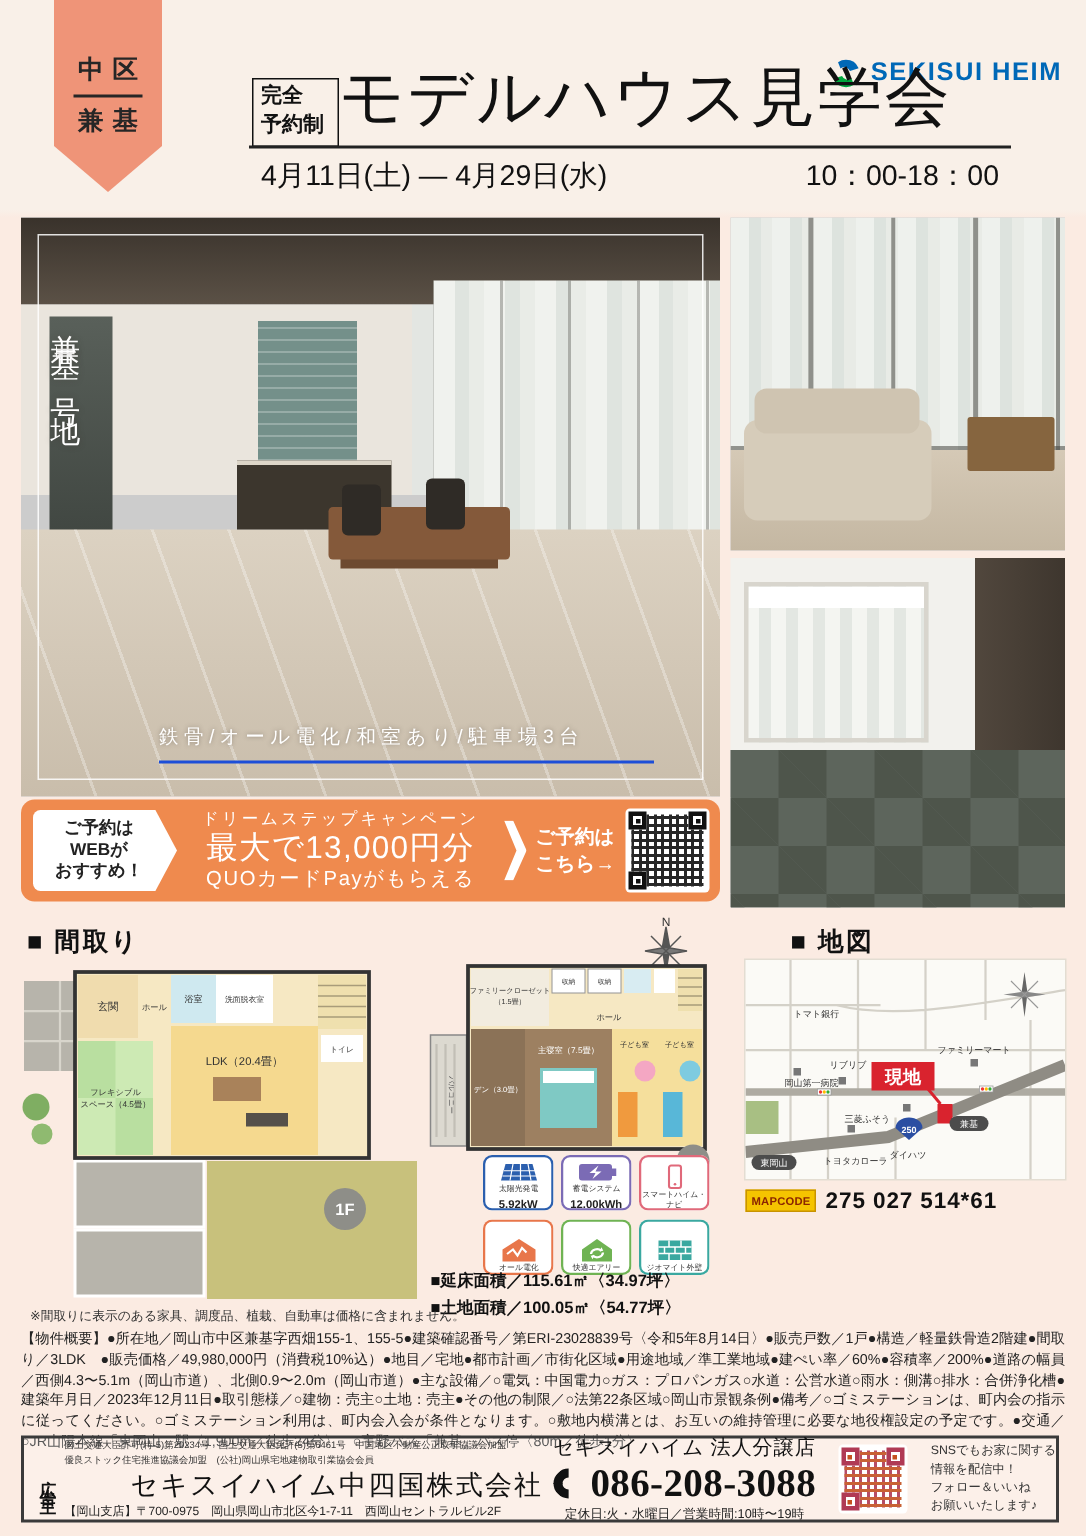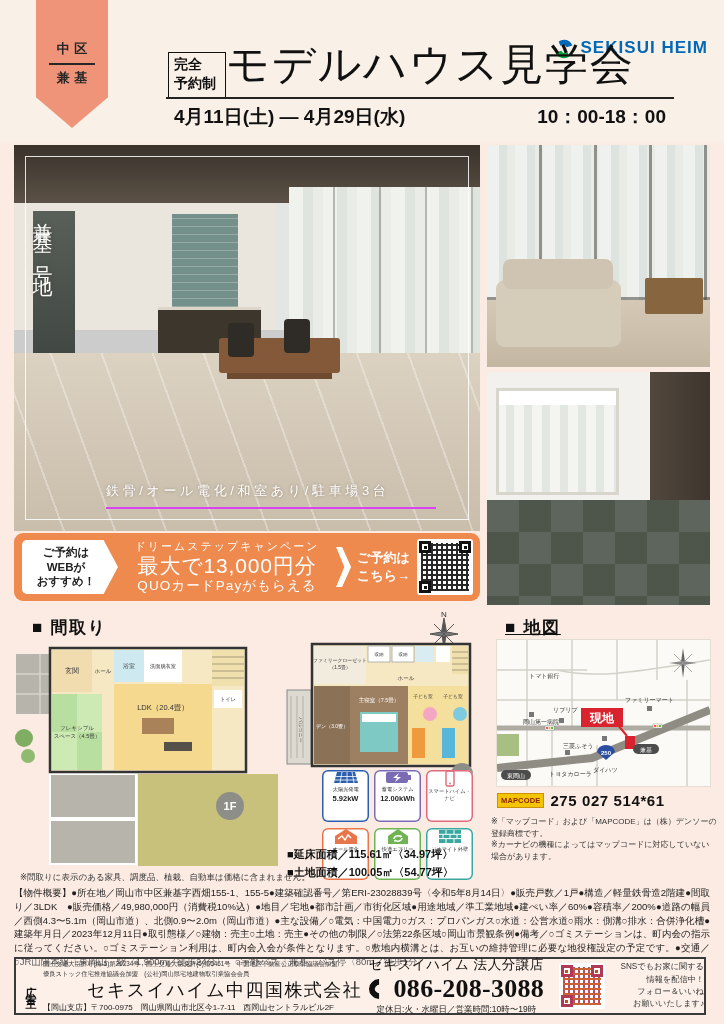--- a/index.html
+++ b/index.html
@@ -5,32 +5,32 @@
   html,body{margin:0;padding:0;}
   .page{position:relative;width:724px;height:1024px;overflow:hidden;
     background:linear-gradient(180deg,#f9f0e8 0,#f9f0e8 140px,#fbebe2 145px,#fbebe2 100%);
     font-family:"Liberation Sans","DejaVu Sans",sans-serif;color:#1c1c1c;}
   .abs{position:absolute;}
   
   .ribbon{left:36px;top:0;width:72px;height:128px;background:#ef9478;
     clip-path:polygon(0 0,100% 0,100% 76%,50% 100%,0 76%);
     filter:drop-shadow(4px 3px 0 rgba(120,100,90,.25));
     display:flex;align-items:center;justify-content:center;}
-  .ribbon-in{text-align:center;color:#262626;font-weight:bold;font-size:13px;letter-spacing:.35em;text-indent:.35em;line-height:1.45;}
+  .ribbon-in{text-align:center;color:#262626;font-weight:bold;font-size:17px;letter-spacing:.35em;text-indent:.35em;line-height:1.45;}
   .ribbon-in .rule{width:46px;height:1.5px;background:#262626;margin:4px auto;}
   .logo{right:16px;top:10px;display:flex;align-items:flex-start;gap:6px;margin-top:28px;}
   .logo-text{color:#0068b7;font-weight:bold;font-size:17px;letter-spacing:.06em;}
   .rsv{left:168px;top:52px;width:46px;border:1.8px solid #111;padding:3px 5px;
     font-family:"Liberation Serif","DejaVu Serif",serif;font-weight:bold;font-size:14px;line-height:1.35;color:#111;}
   .rsv div{display:flex;justify-content:space-between;}
   .title{left:226px;top:36px;font-family:"Liberation Serif","DejaVu Serif",serif;
     font-size:43px;letter-spacing:.04em;color:#111;white-space:nowrap;}
   .title-rule{left:166px;top:97px;width:508px;height:2px;background:#222;}
   .daterow{left:166px;top:104px;width:508px;display:flex;justify-content:space-between;
-    padding:0 8px;box-sizing:border-box;font-weight:bold;font-size:19px;color:#111;}
+    padding:0 8px;box-sizing:border-box;font-weight:normal;font-size:19px;color:#111;}
   
   .ph{overflow:hidden;background:#ccc;}
   .ph-main{left:14px;top:145px;width:466px;height:386px;}
   .pm-ceil{position:absolute;left:0;top:0;right:0;height:15%;background:linear-gradient(180deg,#39322b,#5b5146);}
   .pm-wall{position:absolute;left:0;top:15%;right:0;height:33%;background:linear-gradient(90deg,#eae5dd 0 56%,#e3e6e2 56% 100%);}
   .pm-glass{position:absolute;left:4%;top:17%;width:9%;height:42%;background:linear-gradient(180deg,#59605a,#3e443f);}
   .pm-tile{position:absolute;left:34%;top:18%;width:14%;height:24%;background:#74908a;
     background-image:repeating-linear-gradient(0deg,rgba(255,255,255,.25) 0 1px,transparent 1px 8px);}
   .pm-win{position:absolute;right:0;top:11%;width:41%;height:60%;
     background:repeating-linear-gradient(90deg,#f0f2ee 0 14px,#dfe4df 14px 24px,#e9ece7 24px 34px);}
@@ -40,21 +40,21 @@
   .pm-floor{position:absolute;left:0;bottom:0;right:0;height:46%;
     background:linear-gradient(180deg,#dcd2c2,#c9bdab);}
   .pm-floor::after{content:'';position:absolute;inset:0;
     background:repeating-linear-gradient(70deg,transparent 0 46px,rgba(255,255,255,.3) 46px 48px);}
   .pm-table{position:absolute;left:44%;top:50%;width:26%;height:9%;background:#84593a;border-radius:3px;box-shadow:0 14px 0 -8px #6d4a30;}
   .pm-chair{position:absolute;width:26px;height:34px;background:#2f2b26;border-radius:4px;}
   .pm-border{position:absolute;inset:11px;border:1px solid rgba(255,255,255,.85);pointer-events:none;}
   .site-label{position:absolute;left:16px;top:62px;writing-mode:vertical-rl;color:#fff;
     font-family:"Liberation Serif","DejaVu Serif",serif;font-size:20px;letter-spacing:.55em;text-shadow:0 0 4px rgba(60,50,40,.4);}
   .pm-caption{position:absolute;left:92px;right:44px;bottom:22px;color:#fff;font-size:13px;
-    letter-spacing:.28em;border-bottom:2px solid #d946ef;padding-bottom:7px;text-shadow:0 0 3px rgba(80,70,60,.5);white-space:nowrap;}
+    letter-spacing:.28em;border-bottom:2px solid #1d4ed8;padding-bottom:7px;text-shadow:0 0 3px rgba(80,70,60,.5);white-space:nowrap;}
   .ph-rt{left:487px;top:145px;width:223px;height:222px;}
   .rt-win{position:absolute;inset:0 0 30% 0;background:repeating-linear-gradient(90deg,#eef1ed 0 12px,#dde3de 12px 20px,#e8ebe6 20px 28px);}
   .rt-win::after{content:'';position:absolute;inset:0;
     background:repeating-linear-gradient(90deg,transparent 0 52px,rgba(70,70,64,.55) 52px 55px),
                linear-gradient(0deg,rgba(70,70,64,.55) 0 3px,transparent 3px);}
   .rt-floor{position:absolute;left:0;right:0;bottom:0;height:30%;background:linear-gradient(180deg,#d5c9b6,#c4b7a2);}
   .rt-sofa{position:absolute;left:4%;bottom:9%;width:56%;height:30%;background:#d6ccba;border-radius:9px;}
   .rt-sofa::before{content:'';position:absolute;left:6%;top:-32%;width:88%;height:45%;background:#cfc4b1;border-radius:8px;}
   .rt-cab{position:absolute;right:3%;bottom:24%;width:26%;height:16%;background:#86653f;border-radius:2px;}
   .ph-rb{left:487px;top:372px;width:223px;height:233px;background:#f2f1ed;}
@@ -85,22 +85,22 @@
     background:repeating-linear-gradient(0deg,#111 0 2px,transparent 2px 5px),
                repeating-linear-gradient(90deg,#111 0 2px,transparent 2px 5px);}
   .qr .f{position:absolute;width:12px;height:12px;border:3px solid #111;background:#fff;box-sizing:border-box;}
   .qr .f::after{content:'';position:absolute;inset:1.5px;background:#111;}
   .qr .f.tl{left:2px;top:2px;} .qr .f.tr{right:2px;top:2px;} .qr .f.bl{left:2px;bottom:2px;}
   .qr1{width:56px;height:56px;margin-right:7px;border-radius:3px;}
   
   .sec-h{font-size:17px;font-weight:bold;color:#111;letter-spacing:.1em;}
   
   .features{left:322px;top:770px;width:152px;display:grid;grid-template-columns:repeat(3,47px);gap:6px 5px;}
-  .feat{height:52px;background:#fff;border-radius:6px;display:flex;flex-direction:column;
-    align-items:center;justify-content:flex-start;gap:1px;}
+  .feat{height:37px;background:#fff;border-radius:6px;display:flex;flex-direction:column;
+    align-items:center;justify-content:flex-end;gap:1px;}
   .feat .lab{font-size:5.5px;color:#333;text-align:center;line-height:1.2;transform:scale(.95);}
   .feat .val{font-size:7.5px;font-weight:bold;color:#222;}
   
   .areas{left:287px;top:845px;font-size:11px;font-weight:bold;color:#111;line-height:18px;white-space:nowrap;}
   .fp-note{left:20px;top:872px;font-size:8.5px;color:#333;}
   .map-box{left:497px;top:640px;width:213px;height:146px;background:#fbfaf6;box-shadow:0 0 0 1px #e3ddd2;}
   .mapcode-row{left:497px;top:792px;display:flex;align-items:center;gap:6px;}
   .mapcode-badge{background:#f5c400;border:1px solid #c89300;color:#8b2500;font-size:7.5px;font-weight:bold;padding:2px 3px;letter-spacing:.02em;}
   .mapcode-num{font-size:15px;font-weight:bold;color:#111;letter-spacing:.04em;}
   .map-note{left:491px;top:816px;width:226px;font-size:8px;color:#333;line-height:1.45;}
@@ -115,21 +115,21 @@
   .company{font-family:Liberation Serif, serif;font-size:18px;letter-spacing:.08em;color:#111;white-space:nowrap;text-align:right;}
   .branch{font-size:8px;color:#222;white-space:nowrap;}
   .f-right{width:190px;text-align:center;}
   .shop{font-size:13.5px;font-weight:normal;letter-spacing:.04em;color:#111;white-space:nowrap;}
   .phone-row{display:flex;align-items:center;justify-content:center;gap:5px;}
   .phone-ic{position:relative;width:20px;height:20px;flex:0 0 auto;}
   .phone-ic::before{content:'';position:absolute;inset:0;border:6px solid #111;border-radius:50%;
     border-top-color:transparent;border-right-color:transparent;transform:rotate(45deg);}
   .phone-num{font-family:"Liberation Serif","DejaVu Serif",serif;font-size:26px;font-weight:bold;color:#111;letter-spacing:.01em;white-space:nowrap;}
   .hours{font-size:8.5px;color:#222;white-space:nowrap;}
-  .f-sns{display:flex;align-items:center;gap:16px;margin-left:8px;text-align:right;}
+  .f-sns{display:flex;align-items:center;gap:16px;margin-left:8px;}
   .qr2{width:46px;height:46px;border-radius:3px;}
   .qr2 .mesh{background:repeating-linear-gradient(0deg,#c4511f 0 2px,transparent 2px 5px),
              repeating-linear-gradient(90deg,#b03a55 0 2px,transparent 2px 5px);}
   .qr2 .f{border-color:#b03a55;} .qr2 .f::after{background:#c4511f;}
   .sns-txt{font-size:8.2px;color:#333;line-height:1.5;white-space:nowrap;}
   svg text{font-family:"Liberation Sans","DejaVu Sans",sans-serif;}
 </style>
 </head>
 <body>
 
@@ -207,21 +207,21 @@
       <div>こちら→</div>
     </div>
     <div class="qr qr1">
       <div class="mesh"></div>
       <div class="f tl"></div>
       <div class="f tr"></div>
       <div class="f bl"></div>
     </div>
   </div>
 
-  <div class="abs sec-h" style="left:32px;top:616px;">■ 間取り</div>
+  <div class="abs sec-h" style="left:18px;top:616px;">■ 間取り</div>
 
   <svg class="abs" style="left:424px;top:608px;" width="40" height="44" viewBox="0 0 40 44">
     <text x="20" y="9" font-size="8" text-anchor="middle" fill="#333">N</text>
     <g stroke="#555" fill="#555">
       <path d="M20 10 L22.5 24 L20 40 L17.5 24 Z" fill="#555"></path>
       <path d="M6 26 L20 23.5 L34 26 L20 28.5 Z" fill="#777"></path>
       <path d="M10 16 L30 36 M30 16 L10 36" stroke-width="1" fill="none"></path>
     </g>
   </svg>
 
@@ -341,21 +341,21 @@
       <div class="lab">ジオマイト外壁</div>
     </div>
   </div>
 
   <div class="abs areas">
     <div>■延床面積／115.61㎡〈34.97坪〉</div>
     <div>■土地面積／100.05㎡〈54.77坪〉</div>
   </div>
   <div class="abs fp-note">※間取りに表示のある家具、調度品、植栽、自動車は価格に含まれません。</div>
 
-  <div class="abs sec-h" style="left:505px;top:616px;text-decoration:underline;">■ 地図</div>
+  <div class="abs sec-h" style="left:527px;top:616px;">■ 地図</div>
   <div class="abs map-box">
     <svg width="213" height="146" viewBox="0 0 213 146">
       <g stroke="#d4d1c8" stroke-width="1.5" fill="none">
         <path d="M30 0 V146 M75 0 V90 M120 0 V60 M160 0 V40 M0 30 H90 M60 30 C100 40 150 30 213 20 M0 60 H213 M190 40 V146 M100 105 V146 M55 90 V146"></path>
       </g>
       <path d="M0 88 H213" stroke="#aeaba2" stroke-width="5" fill="none"></path>
       <path d="M0 128 L95 118 L213 70" stroke="#8f8c84" stroke-width="8" fill="none"></path>
       <rect x="0" y="94" width="22" height="22" fill="#a8bf83"></rect>
       <rect x="32" y="72" width="5" height="5" fill="#777"></rect>
       <rect x="62" y="78" width="5" height="5" fill="#777"></rect>
@@ -401,24 +401,20 @@
           <circle cx="52.5" cy="88" r="1.1" fill="#fb0"></circle>
           <circle cx="55" cy="88" r="1.1" fill="#3a3"></circle>
       </g>
     </svg>
   </div>
 
   <div class="abs mapcode-row">
     <span class="mapcode-badge">MAPCODE</span>
     <span class="mapcode-num">275 027 514*61</span>
   </div>
-  <div class="abs map-note">
-    <div>※「マップコード」および「MAPCODE」は（株）デンソーの登録商標です。</div>
-    <div>※カーナビの機種によってはマップコードに対応していない場合があります。</div>
-  </div>
 
   <div class="abs outline">【物件概要】●所在地／岡山市中区兼基字西畑155-1、155-5●建築確認番号／第ERI-23028839号〈令和5年8月14日〉●販売戸数／1戸●構造／軽量鉄骨造2階建●間取り／3LDK　●販売価格／49,980,000円（消費税10%込）●地目／宅地●都市計画／市街化区域●用途地域／準工業地域●建ぺい率／60%●容積率／200%●道路の幅員／西側4.3〜5.1m（岡山市道）、北側0.9〜2.0m（岡山市道）●主な設備／○電気：中国電力○ガス：プロパンガス○水道：公営水道○雨水：側溝○排水：合併浄化槽●建築年月日／2023年12月11日●取引態様／○建物：売主○土地：売主●その他の制限／○法第22条区域○岡山市景観条例●備考／○ゴミステーションは、町内会の指示に従ってください。○ゴミステーション利用は、町内会入会が条件となります。○敷地内横溝とは、お互いの維持管理に必要な地役権設定の予定です。●交通／○JR山陽本線「東岡山」駅〈1,900m／徒歩24分〉　○宇野バス「兼基」バス停〈80m／徒歩1分〉</div>
 
   <div class="abs footer">
     <div class="ad-label">広告主</div>
     <div class="f-left">
       <div class="lic">国土交通大臣許可(特-5)第20234号　国土交通大臣免許(5)第6461号　中国地区不動産公正取引協議会加盟</div>
       <div class="lic">優良ストック住宅推進協議会加盟　(公社)岡山県宅地建物取引業協会会員</div>
       <div class="company">セキスイハイム中四国株式会社</div>
       <div class="branch">【岡山支店】〒700-0975　岡山県岡山市北区今1-7-11　西岡山セントラルビル2F</div>

